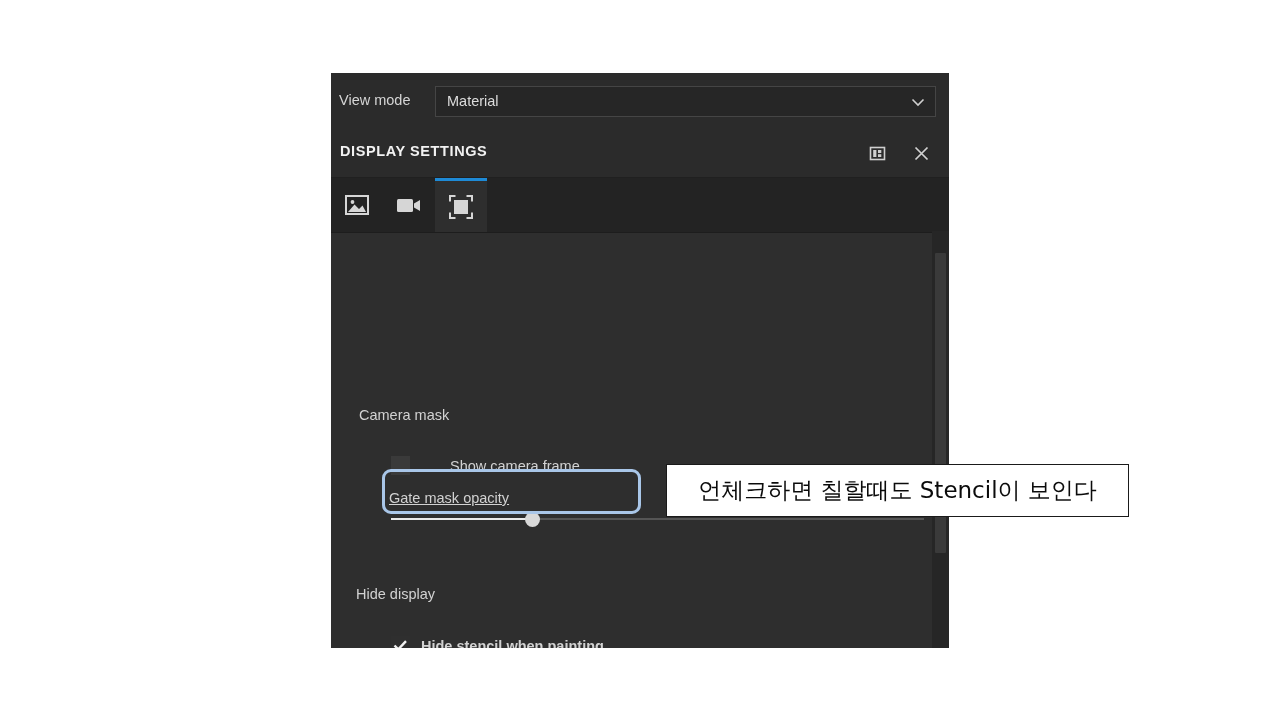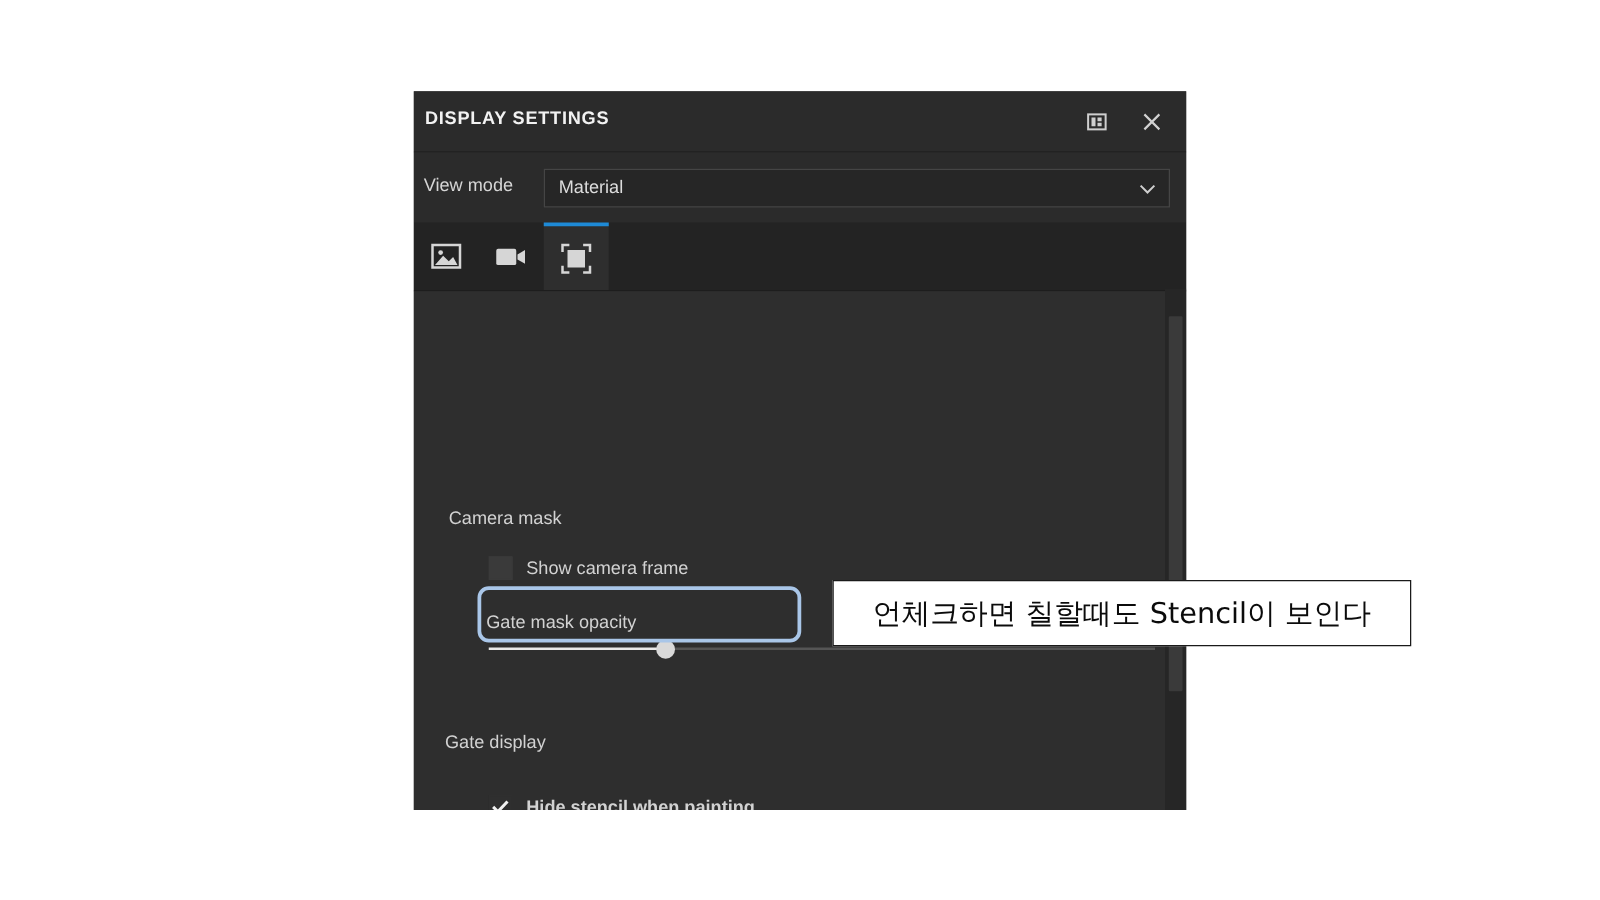--- a/index.html
+++ b/index.html
@@ -140,20 +140,21 @@
 
   .section-label {
     position: absolute;
     font-size: 14.5px;
     color: #d2d2d2;
   }
   .row-label {
     position: absolute;
     font-size: 14.5px;
     color: #d2d2d2;
+    text-decoration: underline;
   }
 
   .cb-row {
     position: absolute;
     display: flex;
     align-items: center;
     cursor: pointer;
   }
   .cb-box {
     width: 19px;
@@ -271,46 +272,46 @@
     color: #0b0b0b;
     white-space: nowrap;
     font-family: "DejaVu Sans", "Liberation Sans", sans-serif;
   }
 </style>
 </head>
 <body>
 
 <div id="panel">
 
+  <div id="viewmode-row">
+    <div id="viewmode-label">View mode</div>
+
+    <div id="viewmode-combo">
+      <div id="viewmode-value">Material</div>
+      <svg id="viewmode-chevron" viewBox="0 0 18 18">
+        <path d="M3.5 6.5 L9 12 L14.5 6.5" stroke="#cfcfcf" stroke-width="1.6" fill="none"></path>
+      </svg>
+    </div>
+  </div>
+
   <div id="titlebar">
     <div id="title-text">DISPLAY SETTINGS</div>
 
     <div class="title-btn" id="dock-btn">
       <svg width="17" height="17" viewBox="0 0 17 17">
         <rect x="1.5" y="2.5" width="14" height="12" fill="none" stroke="#cfcfcf" stroke-width="1.6"></rect>
         <rect x="4.2" y="5.0" width="3.2" height="7" fill="#cfcfcf"></rect>
         <rect x="9.0" y="5.0" width="3.3" height="3" fill="#cfcfcf"></rect>
         <rect x="9.0" y="9.2" width="3.3" height="2.8" fill="#cfcfcf"></rect>
       </svg>
     </div>
 
     <div class="title-btn" id="close-btn">
       <svg width="19" height="19" viewBox="0 0 19 19">
         <path d="M3.5 3.5 L15.5 15.5 M15.5 3.5 L3.5 15.5" stroke="#d2d2d2" stroke-width="1.7" fill="none"></path>
-      </svg>
-    </div>
-  </div>
-
-  <div id="viewmode-row">
-    <div id="viewmode-label">View mode</div>
-
-    <div id="viewmode-combo">
-      <div id="viewmode-value">Material</div>
-      <svg id="viewmode-chevron" viewBox="0 0 18 18">
-        <path d="M3.5 6.5 L9 12 L14.5 6.5" stroke="#cfcfcf" stroke-width="1.6" fill="none"></path>
       </svg>
     </div>
   </div>
 
   <div id="tabstrip">
 
     <div class="tab" id="tab-image">
       <svg width="26" height="24" viewBox="0 0 26 24">
         <rect x="2" y="3" width="22" height="18" fill="none" stroke="#d6d6d6" stroke-width="2"></rect>
         <circle cx="8.5" cy="9" r="1.9" fill="#d6d6d6"></circle>
@@ -334,36 +335,36 @@
         <path d="M7.5 24 L2 24 L2 18.5" stroke="#d6d6d6" stroke-width="2" fill="none"></path>
       </svg>
     </div>
   </div>
 
   <div id="panel-body">
     <div id="content-clip">
 
       <div class="section-label" style="left:28px; top:192px;">Camera mask</div>
 
-      <div class="cb-row" style="left:60px; top:230px;">
+      <div class="cb-row" style="left:60px; top:241px;gap:29px;">
         <span class="cb-box"></span>
         <span class="cb-label">Show camera frame</span>
       </div>
 
       <div class="row-label" style="left:58px; top:275px;">Gate mask opacity</div>
       <div class="num-val" style="left:525px; top:275px;">25</div>
       <div class="num-underline" style="left:524px; top:297px;"></div>
 
       <div class="slider" style="left:60px; top:296px; width:533px;">
         <div class="track-fill" style="width:142px;"></div>
         <div class="track-rest" style="left:142px;"></div>
         <div class="knob" style="left:134px;"></div>
       </div>
 
-      <div class="section-label" style="left:25px; top:371px;">Gate display</div>
+      <div class="section-label" style="left:25px; top:371px;">Hide display</div>
 
       <div class="cb-row" style="left:60px; top:421px;font-weight:bold;">
         <span class="cb-box checked">
           <svg width="15" height="13" viewBox="0 0 15 13">
             <path d="M1.5 6.5 L5.3 10.3 L13 2.2" stroke="#f2f2f2" stroke-width="2.4" fill="none"></path>
           </svg>
         </span>
         <span class="cb-label">Hide stencil when painting</span>
       </div>
 

